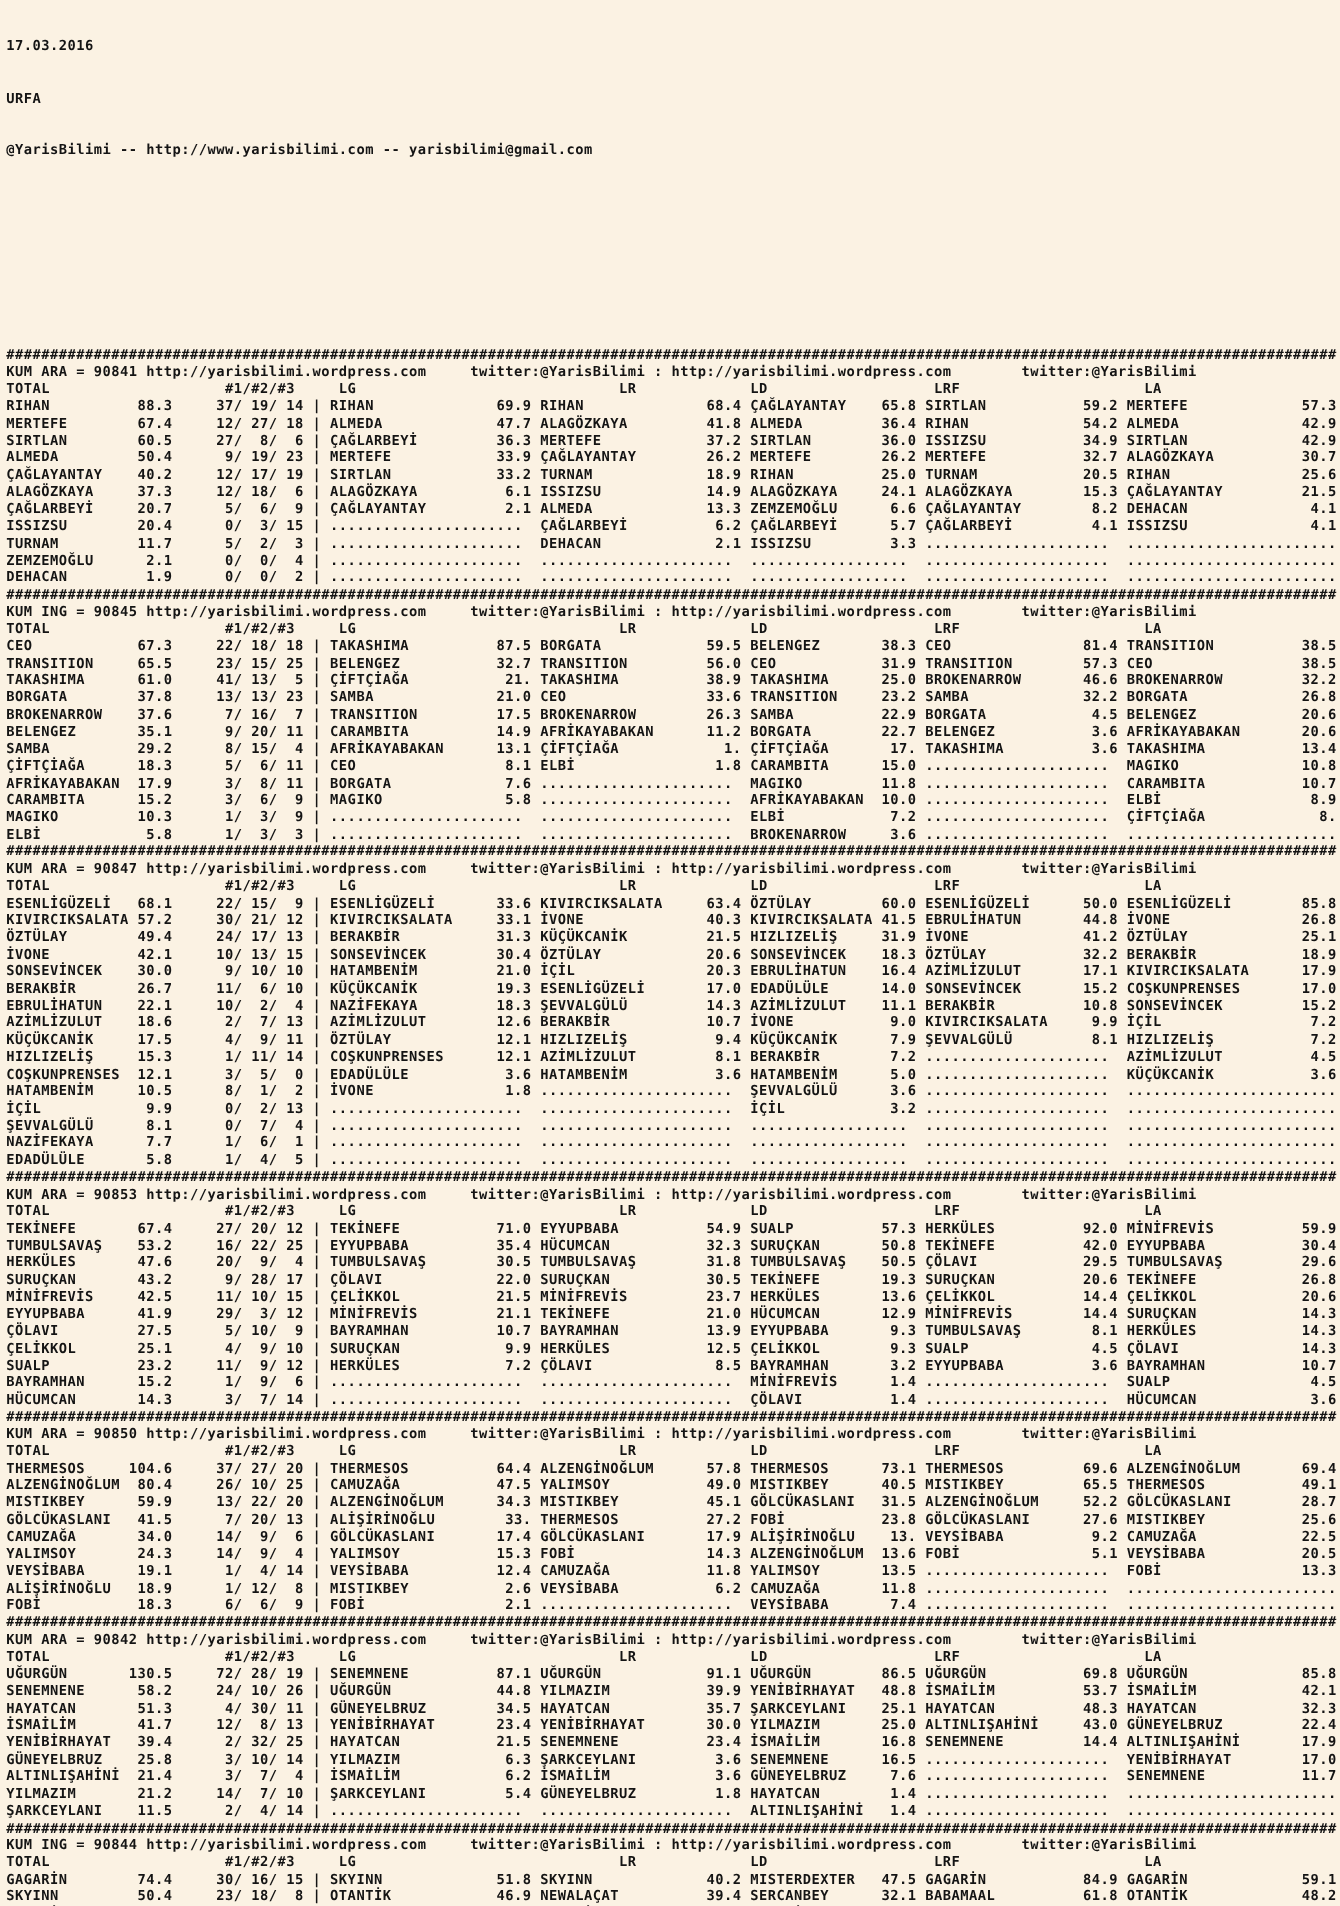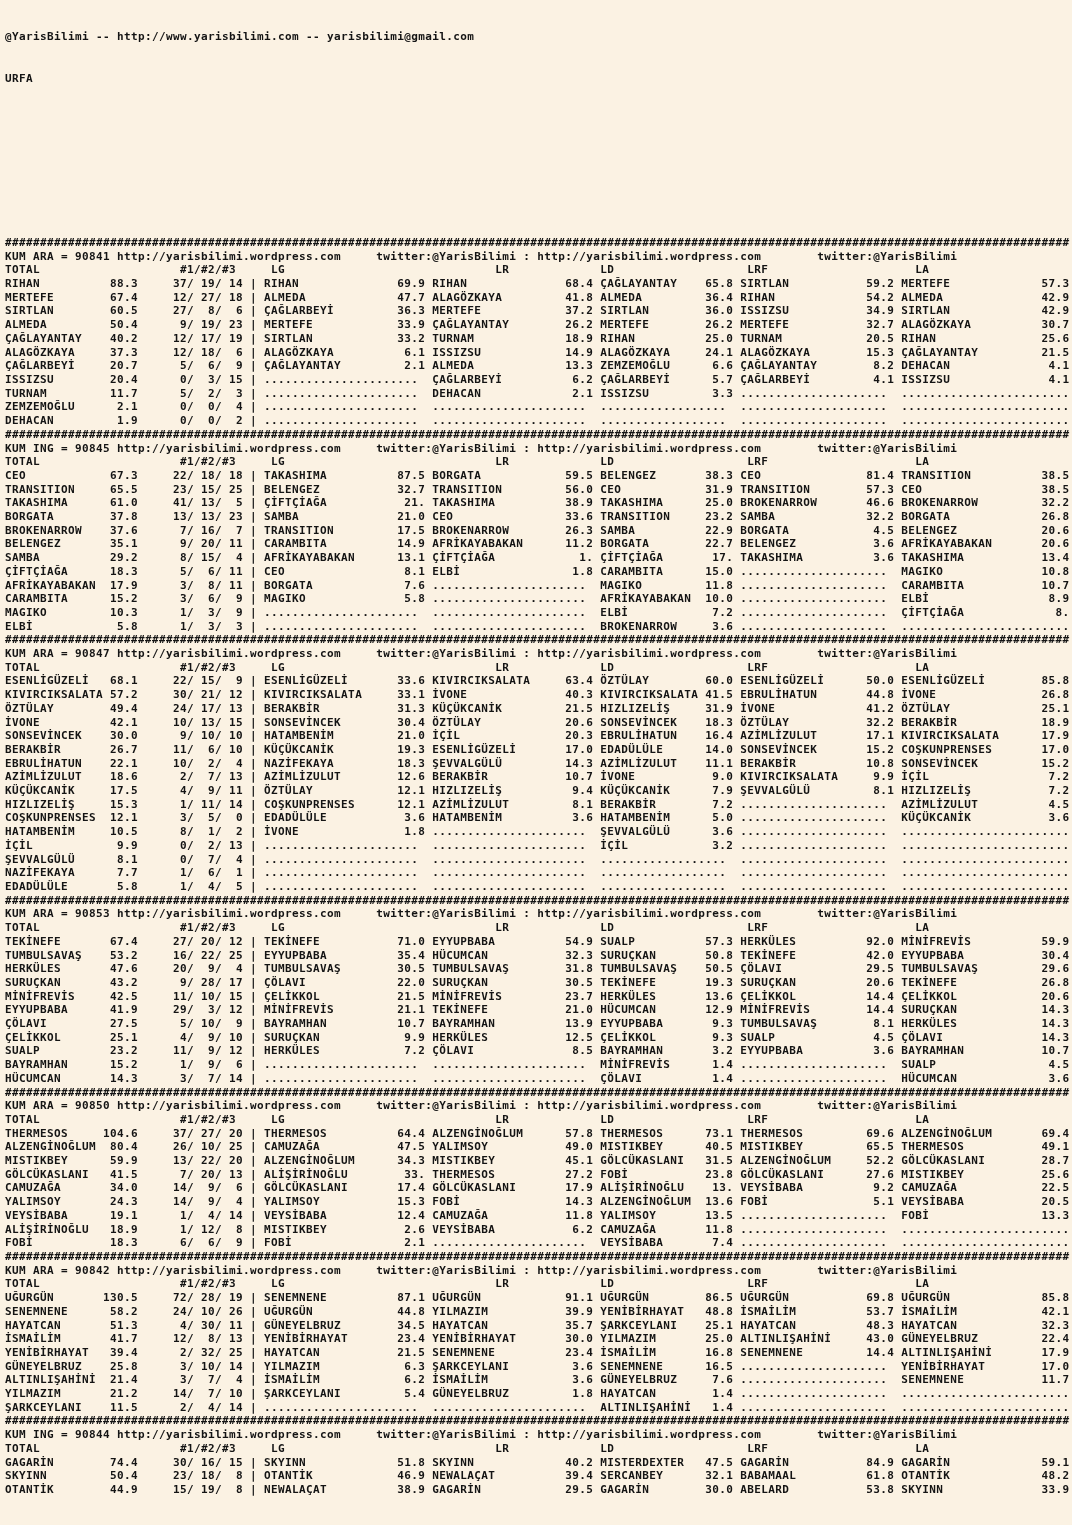--- a/index.html
+++ b/index.html
@@ -16,19 +16,20 @@
     color:#141414;
     white-space:pre;
     padding:3px 0 0 5px;
   }
   .ln { min-height:13.7px; }
 </style>
 </head>
 <body>
 
 <div class="doc">
+  <div class="ln">17.03.2016</div>
+  <div class="ln">URFA</div>
   <div class="ln">@YarisBilimi -- http://www.yarisbilimi.com -- yarisbilimi@gmail.com</div>
-  <div class="ln">URFA</div>
   <div class="ln"> </div>
   <div class="ln"> </div>
   <div class="ln"> </div>
   <div id="sections"><div class="ln">########################################################################################################################################################</div><div class="ln">KUM ARA = 90841 http://yarisbilimi.wordpress.com     twitter:@YarisBilimi : http://yarisbilimi.wordpress.com        twitter:@YarisBilimi</div><div class="ln">TOTAL                    #1/#2/#3     LG                              LR             LD                   LRF                     LA                    </div><div class="ln">RIHAN          88.3     37/ 19/ 14 | RIHAN              69.9 RIHAN              68.4 ÇAĞLAYANTAY    65.8 SIRTLAN           59.2 MERTEFE             57.3</div><div class="ln">MERTEFE        67.4     12/ 27/ 18 | ALMEDA             47.7 ALAGÖZKAYA         41.8 ALMEDA         36.4 RIHAN             54.2 ALMEDA              42.9</div><div class="ln">SIRTLAN        60.5     27/  8/  6 | ÇAĞLARBEYİ         36.3 MERTEFE            37.2 SIRTLAN        36.0 ISSIZSU           34.9 SIRTLAN             42.9</div><div class="ln">ALMEDA         50.4      9/ 19/ 23 | MERTEFE            33.9 ÇAĞLAYANTAY        26.2 MERTEFE        26.2 MERTEFE           32.7 ALAGÖZKAYA          30.7</div><div class="ln">ÇAĞLAYANTAY    40.2     12/ 17/ 19 | SIRTLAN            33.2 TURNAM             18.9 RIHAN          25.0 TURNAM            20.5 RIHAN               25.6</div><div class="ln">ALAGÖZKAYA     37.3     12/ 18/  6 | ALAGÖZKAYA          6.1 ISSIZSU            14.9 ALAGÖZKAYA     24.1 ALAGÖZKAYA        15.3 ÇAĞLAYANTAY         21.5</div><div class="ln">ÇAĞLARBEYİ     20.7      5/  6/  9 | ÇAĞLAYANTAY         2.1 ALMEDA             13.3 ZEMZEMOĞLU      6.6 ÇAĞLAYANTAY        8.2 DEHACAN              4.1</div><div class="ln">ISSIZSU        20.4      0/  3/ 15 | ......................  ÇAĞLARBEYİ          6.2 ÇAĞLARBEYİ      5.7 ÇAĞLARBEYİ         4.1 ISSIZSU              4.1</div><div class="ln">TURNAM         11.7      5/  2/  3 | ......................  DEHACAN             2.1 ISSIZSU         3.3 .....................  ........................</div><div class="ln">ZEMZEMOĞLU      2.1      0/  0/  4 | ......................  ......................  ..................  .....................  ........................</div><div class="ln">DEHACAN         1.9      0/  0/  2 | ......................  ......................  ..................  .....................  ........................</div><div class="ln">########################################################################################################################################################</div><div class="ln">KUM ING = 90845 http://yarisbilimi.wordpress.com     twitter:@YarisBilimi : http://yarisbilimi.wordpress.com        twitter:@YarisBilimi</div><div class="ln">TOTAL                    #1/#2/#3     LG                              LR             LD                   LRF                     LA                    </div><div class="ln">CEO            67.3     22/ 18/ 18 | TAKASHIMA          87.5 BORGATA            59.5 BELENGEZ       38.3 CEO               81.4 TRANSITION          38.5</div><div class="ln">TRANSITION     65.5     23/ 15/ 25 | BELENGEZ           32.7 TRANSITION         56.0 CEO            31.9 TRANSITION        57.3 CEO                 38.5</div><div class="ln">TAKASHIMA      61.0     41/ 13/  5 | ÇİFTÇİAĞA           21. TAKASHIMA          38.9 TAKASHIMA      25.0 BROKENARROW       46.6 BROKENARROW         32.2</div><div class="ln">BORGATA        37.8     13/ 13/ 23 | SAMBA              21.0 CEO                33.6 TRANSITION     23.2 SAMBA             32.2 BORGATA             26.8</div><div class="ln">BROKENARROW    37.6      7/ 16/  7 | TRANSITION         17.5 BROKENARROW        26.3 SAMBA          22.9 BORGATA            4.5 BELENGEZ            20.6</div><div class="ln">BELENGEZ       35.1      9/ 20/ 11 | CARAMBITA          14.9 AFRİKAYABAKAN      11.2 BORGATA        22.7 BELENGEZ           3.6 AFRİKAYABAKAN       20.6</div><div class="ln">SAMBA          29.2      8/ 15/  4 | AFRİKAYABAKAN      13.1 ÇİFTÇİAĞA            1. ÇİFTÇİAĞA       17. TAKASHIMA          3.6 TAKASHIMA           13.4</div><div class="ln">ÇİFTÇİAĞA      18.3      5/  6/ 11 | CEO                 8.1 ELBİ                1.8 CARAMBITA      15.0 .....................  MAGIKO              10.8</div><div class="ln">AFRİKAYABAKAN  17.9      3/  8/ 11 | BORGATA             7.6 ......................  MAGIKO         11.8 .....................  CARAMBITA           10.7</div><div class="ln">CARAMBITA      15.2      3/  6/  9 | MAGIKO              5.8 ......................  AFRİKAYABAKAN  10.0 .....................  ELBİ                 8.9</div><div class="ln">MAGIKO         10.3      1/  3/  9 | ......................  ......................  ELBİ            7.2 .....................  ÇİFTÇİAĞA             8.</div><div class="ln">ELBİ            5.8      1/  3/  3 | ......................  ......................  BROKENARROW     3.6 .....................  ........................</div><div class="ln">########################################################################################################################################################</div><div class="ln">KUM ARA = 90847 http://yarisbilimi.wordpress.com     twitter:@YarisBilimi : http://yarisbilimi.wordpress.com        twitter:@YarisBilimi</div><div class="ln">TOTAL                    #1/#2/#3     LG                              LR             LD                   LRF                     LA                    </div><div class="ln">ESENLİGÜZELİ   68.1     22/ 15/  9 | ESENLİGÜZELİ       33.6 KIVIRCIKSALATA     63.4 ÖZTÜLAY        60.0 ESENLİGÜZELİ      50.0 ESENLİGÜZELİ        85.8</div><div class="ln">KIVIRCIKSALATA 57.2     30/ 21/ 12 | KIVIRCIKSALATA     33.1 İVONE              40.3 KIVIRCIKSALATA 41.5 EBRULİHATUN       44.8 İVONE               26.8</div><div class="ln">ÖZTÜLAY        49.4     24/ 17/ 13 | BERAKBİR           31.3 KÜÇÜKCANİK         21.5 HIZLIZELİŞ     31.9 İVONE             41.2 ÖZTÜLAY             25.1</div><div class="ln">İVONE          42.1     10/ 13/ 15 | SONSEVİNCEK        30.4 ÖZTÜLAY            20.6 SONSEVİNCEK    18.3 ÖZTÜLAY           32.2 BERAKBİR            18.9</div><div class="ln">SONSEVİNCEK    30.0      9/ 10/ 10 | HATAMBENİM         21.0 İÇİL               20.3 EBRULİHATUN    16.4 AZİMLİZULUT       17.1 KIVIRCIKSALATA      17.9</div><div class="ln">BERAKBİR       26.7     11/  6/ 10 | KÜÇÜKCANİK         19.3 ESENLİGÜZELİ       17.0 EDADÜLÜLE      14.0 SONSEVİNCEK       15.2 COŞKUNPRENSES       17.0</div><div class="ln">EBRULİHATUN    22.1     10/  2/  4 | NAZİFEKAYA         18.3 ŞEVVALGÜLÜ         14.3 AZİMLİZULUT    11.1 BERAKBİR          10.8 SONSEVİNCEK         15.2</div><div class="ln">AZİMLİZULUT    18.6      2/  7/ 13 | AZİMLİZULUT        12.6 BERAKBİR           10.7 İVONE           9.0 KIVIRCIKSALATA     9.9 İÇİL                 7.2</div><div class="ln">KÜÇÜKCANİK     17.5      4/  9/ 11 | ÖZTÜLAY            12.1 HIZLIZELİŞ          9.4 KÜÇÜKCANİK      7.9 ŞEVVALGÜLÜ         8.1 HIZLIZELİŞ           7.2</div><div class="ln">HIZLIZELİŞ     15.3      1/ 11/ 14 | COŞKUNPRENSES      12.1 AZİMLİZULUT         8.1 BERAKBİR        7.2 .....................  AZİMLİZULUT          4.5</div><div class="ln">COŞKUNPRENSES  12.1      3/  5/  0 | EDADÜLÜLE           3.6 HATAMBENİM          3.6 HATAMBENİM      5.0 .....................  KÜÇÜKCANİK           3.6</div><div class="ln">HATAMBENİM     10.5      8/  1/  2 | İVONE               1.8 ......................  ŞEVVALGÜLÜ      3.6 .....................  ........................</div><div class="ln">İÇİL            9.9      0/  2/ 13 | ......................  ......................  İÇİL            3.2 .....................  ........................</div><div class="ln">ŞEVVALGÜLÜ      8.1      0/  7/  4 | ......................  ......................  ..................  .....................  ........................</div><div class="ln">NAZİFEKAYA      7.7      1/  6/  1 | ......................  ......................  ..................  .....................  ........................</div><div class="ln">EDADÜLÜLE       5.8      1/  4/  5 | ......................  ......................  ..................  .....................  ........................</div><div class="ln">########################################################################################################################################################</div><div class="ln">KUM ARA = 90853 http://yarisbilimi.wordpress.com     twitter:@YarisBilimi : http://yarisbilimi.wordpress.com        twitter:@YarisBilimi</div><div class="ln">TOTAL                    #1/#2/#3     LG                              LR             LD                   LRF                     LA                    </div><div class="ln">TEKİNEFE       67.4     27/ 20/ 12 | TEKİNEFE           71.0 EYYUPBABA          54.9 SUALP          57.3 HERKÜLES          92.0 MİNİFREVİS          59.9</div><div class="ln">TUMBULSAVAŞ    53.2     16/ 22/ 25 | EYYUPBABA          35.4 HÜCUMCAN           32.3 SURUÇKAN       50.8 TEKİNEFE          42.0 EYYUPBABA           30.4</div><div class="ln">HERKÜLES       47.6     20/  9/  4 | TUMBULSAVAŞ        30.5 TUMBULSAVAŞ        31.8 TUMBULSAVAŞ    50.5 ÇÖLAVI            29.5 TUMBULSAVAŞ         29.6</div><div class="ln">SURUÇKAN       43.2      9/ 28/ 17 | ÇÖLAVI             22.0 SURUÇKAN           30.5 TEKİNEFE       19.3 SURUÇKAN          20.6 TEKİNEFE            26.8</div><div class="ln">MİNİFREVİS     42.5     11/ 10/ 15 | ÇELİKKOL           21.5 MİNİFREVİS         23.7 HERKÜLES       13.6 ÇELİKKOL          14.4 ÇELİKKOL            20.6</div><div class="ln">EYYUPBABA      41.9     29/  3/ 12 | MİNİFREVİS         21.1 TEKİNEFE           21.0 HÜCUMCAN       12.9 MİNİFREVİS        14.4 SURUÇKAN            14.3</div><div class="ln">ÇÖLAVI         27.5      5/ 10/  9 | BAYRAMHAN          10.7 BAYRAMHAN          13.9 EYYUPBABA       9.3 TUMBULSAVAŞ        8.1 HERKÜLES            14.3</div><div class="ln">ÇELİKKOL       25.1      4/  9/ 10 | SURUÇKAN            9.9 HERKÜLES           12.5 ÇELİKKOL        9.3 SUALP              4.5 ÇÖLAVI              14.3</div><div class="ln">SUALP          23.2     11/  9/ 12 | HERKÜLES            7.2 ÇÖLAVI              8.5 BAYRAMHAN       3.2 EYYUPBABA          3.6 BAYRAMHAN           10.7</div><div class="ln">BAYRAMHAN      15.2      1/  9/  6 | ......................  ......................  MİNİFREVİS      1.4 .....................  SUALP                4.5</div><div class="ln">HÜCUMCAN       14.3      3/  7/ 14 | ......................  ......................  ÇÖLAVI          1.4 .....................  HÜCUMCAN             3.6</div><div class="ln">########################################################################################################################################################</div><div class="ln">KUM ARA = 90850 http://yarisbilimi.wordpress.com     twitter:@YarisBilimi : http://yarisbilimi.wordpress.com        twitter:@YarisBilimi</div><div class="ln">TOTAL                    #1/#2/#3     LG                              LR             LD                   LRF                     LA                    </div><div class="ln">THERMESOS     104.6     37/ 27/ 20 | THERMESOS          64.4 ALZENGİNOĞLUM      57.8 THERMESOS      73.1 THERMESOS         69.6 ALZENGİNOĞLUM       69.4</div><div class="ln">ALZENGİNOĞLUM  80.4     26/ 10/ 25 | CAMUZAĞA           47.5 YALIMSOY           49.0 MISTIKBEY      40.5 MISTIKBEY         65.5 THERMESOS           49.1</div><div class="ln">MISTIKBEY      59.9     13/ 22/ 20 | ALZENGİNOĞLUM      34.3 MISTIKBEY          45.1 GÖLCÜKASLANI   31.5 ALZENGİNOĞLUM     52.2 GÖLCÜKASLANI        28.7</div><div class="ln">GÖLCÜKASLANI   41.5      7/ 20/ 13 | ALİŞİRİNOĞLU        33. THERMESOS          27.2 FOBİ           23.8 GÖLCÜKASLANI      27.6 MISTIKBEY           25.6</div><div class="ln">CAMUZAĞA       34.0     14/  9/  6 | GÖLCÜKASLANI       17.4 GÖLCÜKASLANI       17.9 ALİŞİRİNOĞLU    13. VEYSİBABA          9.2 CAMUZAĞA            22.5</div><div class="ln">YALIMSOY       24.3     14/  9/  4 | YALIMSOY           15.3 FOBİ               14.3 ALZENGİNOĞLUM  13.6 FOBİ               5.1 VEYSİBABA           20.5</div><div class="ln">VEYSİBABA      19.1      1/  4/ 14 | VEYSİBABA          12.4 CAMUZAĞA           11.8 YALIMSOY       13.5 .....................  FOBİ                13.3</div><div class="ln">ALİŞİRİNOĞLU   18.9      1/ 12/  8 | MISTIKBEY           2.6 VEYSİBABA           6.2 CAMUZAĞA       11.8 .....................  ........................</div><div class="ln">FOBİ           18.3      6/  6/  9 | FOBİ                2.1 ......................  VEYSİBABA       7.4 .....................  ........................</div><div class="ln">########################################################################################################################################################</div><div class="ln">KUM ARA = 90842 http://yarisbilimi.wordpress.com     twitter:@YarisBilimi : http://yarisbilimi.wordpress.com        twitter:@YarisBilimi</div><div class="ln">TOTAL                    #1/#2/#3     LG                              LR             LD                   LRF                     LA                    </div><div class="ln">UĞURGÜN       130.5     72/ 28/ 19 | SENEMNENE          87.1 UĞURGÜN            91.1 UĞURGÜN        86.5 UĞURGÜN           69.8 UĞURGÜN             85.8</div><div class="ln">SENEMNENE      58.2     24/ 10/ 26 | UĞURGÜN            44.8 YILMAZIM           39.9 YENİBİRHAYAT   48.8 İSMAİLİM          53.7 İSMAİLİM            42.1</div><div class="ln">HAYATCAN       51.3      4/ 30/ 11 | GÜNEYELBRUZ        34.5 HAYATCAN           35.7 ŞARKCEYLANI    25.1 HAYATCAN          48.3 HAYATCAN            32.3</div><div class="ln">İSMAİLİM       41.7     12/  8/ 13 | YENİBİRHAYAT       23.4 YENİBİRHAYAT       30.0 YILMAZIM       25.0 ALTINLIŞAHİNİ     43.0 GÜNEYELBRUZ         22.4</div><div class="ln">YENİBİRHAYAT   39.4      2/ 32/ 25 | HAYATCAN           21.5 SENEMNENE          23.4 İSMAİLİM       16.8 SENEMNENE         14.4 ALTINLIŞAHİNİ       17.9</div><div class="ln">GÜNEYELBRUZ    25.8      3/ 10/ 14 | YILMAZIM            6.3 ŞARKCEYLANI         3.6 SENEMNENE      16.5 .....................  YENİBİRHAYAT        17.0</div><div class="ln">ALTINLIŞAHİNİ  21.4      3/  7/  4 | İSMAİLİM            6.2 İSMAİLİM            3.6 GÜNEYELBRUZ     7.6 .....................  SENEMNENE           11.7</div><div class="ln">YILMAZIM       21.2     14/  7/ 10 | ŞARKCEYLANI         5.4 GÜNEYELBRUZ         1.8 HAYATCAN        1.4 .....................  ........................</div><div class="ln">ŞARKCEYLANI    11.5      2/  4/ 14 | ......................  ......................  ALTINLIŞAHİNİ   1.4 .....................  ........................</div><div class="ln">########################################################################################################################################################</div><div class="ln">KUM ING = 90844 http://yarisbilimi.wordpress.com     twitter:@YarisBilimi : http://yarisbilimi.wordpress.com        twitter:@YarisBilimi</div><div class="ln">TOTAL                    #1/#2/#3     LG                              LR             LD                   LRF                     LA                    </div><div class="ln">GAGARİN        74.4     30/ 16/ 15 | SKYINN             51.8 SKYINN             40.2 MISTERDEXTER   47.5 GAGARİN           84.9 GAGARİN             59.1</div><div class="ln">SKYINN         50.4     23/ 18/  8 | OTANTİK            46.9 NEWALAÇAT          39.4 SERCANBEY      32.1 BABAMAAL          61.8 OTANTİK             48.2</div><div class="ln">OTANTİK        44.9     15/ 19/  8 | NEWALAÇAT          38.9 GAGARİN            29.5 GAGARİN        30.0 ABELARD           53.8 SKYINN              33.9</div></div>
 </div>
 
 </body></html>

